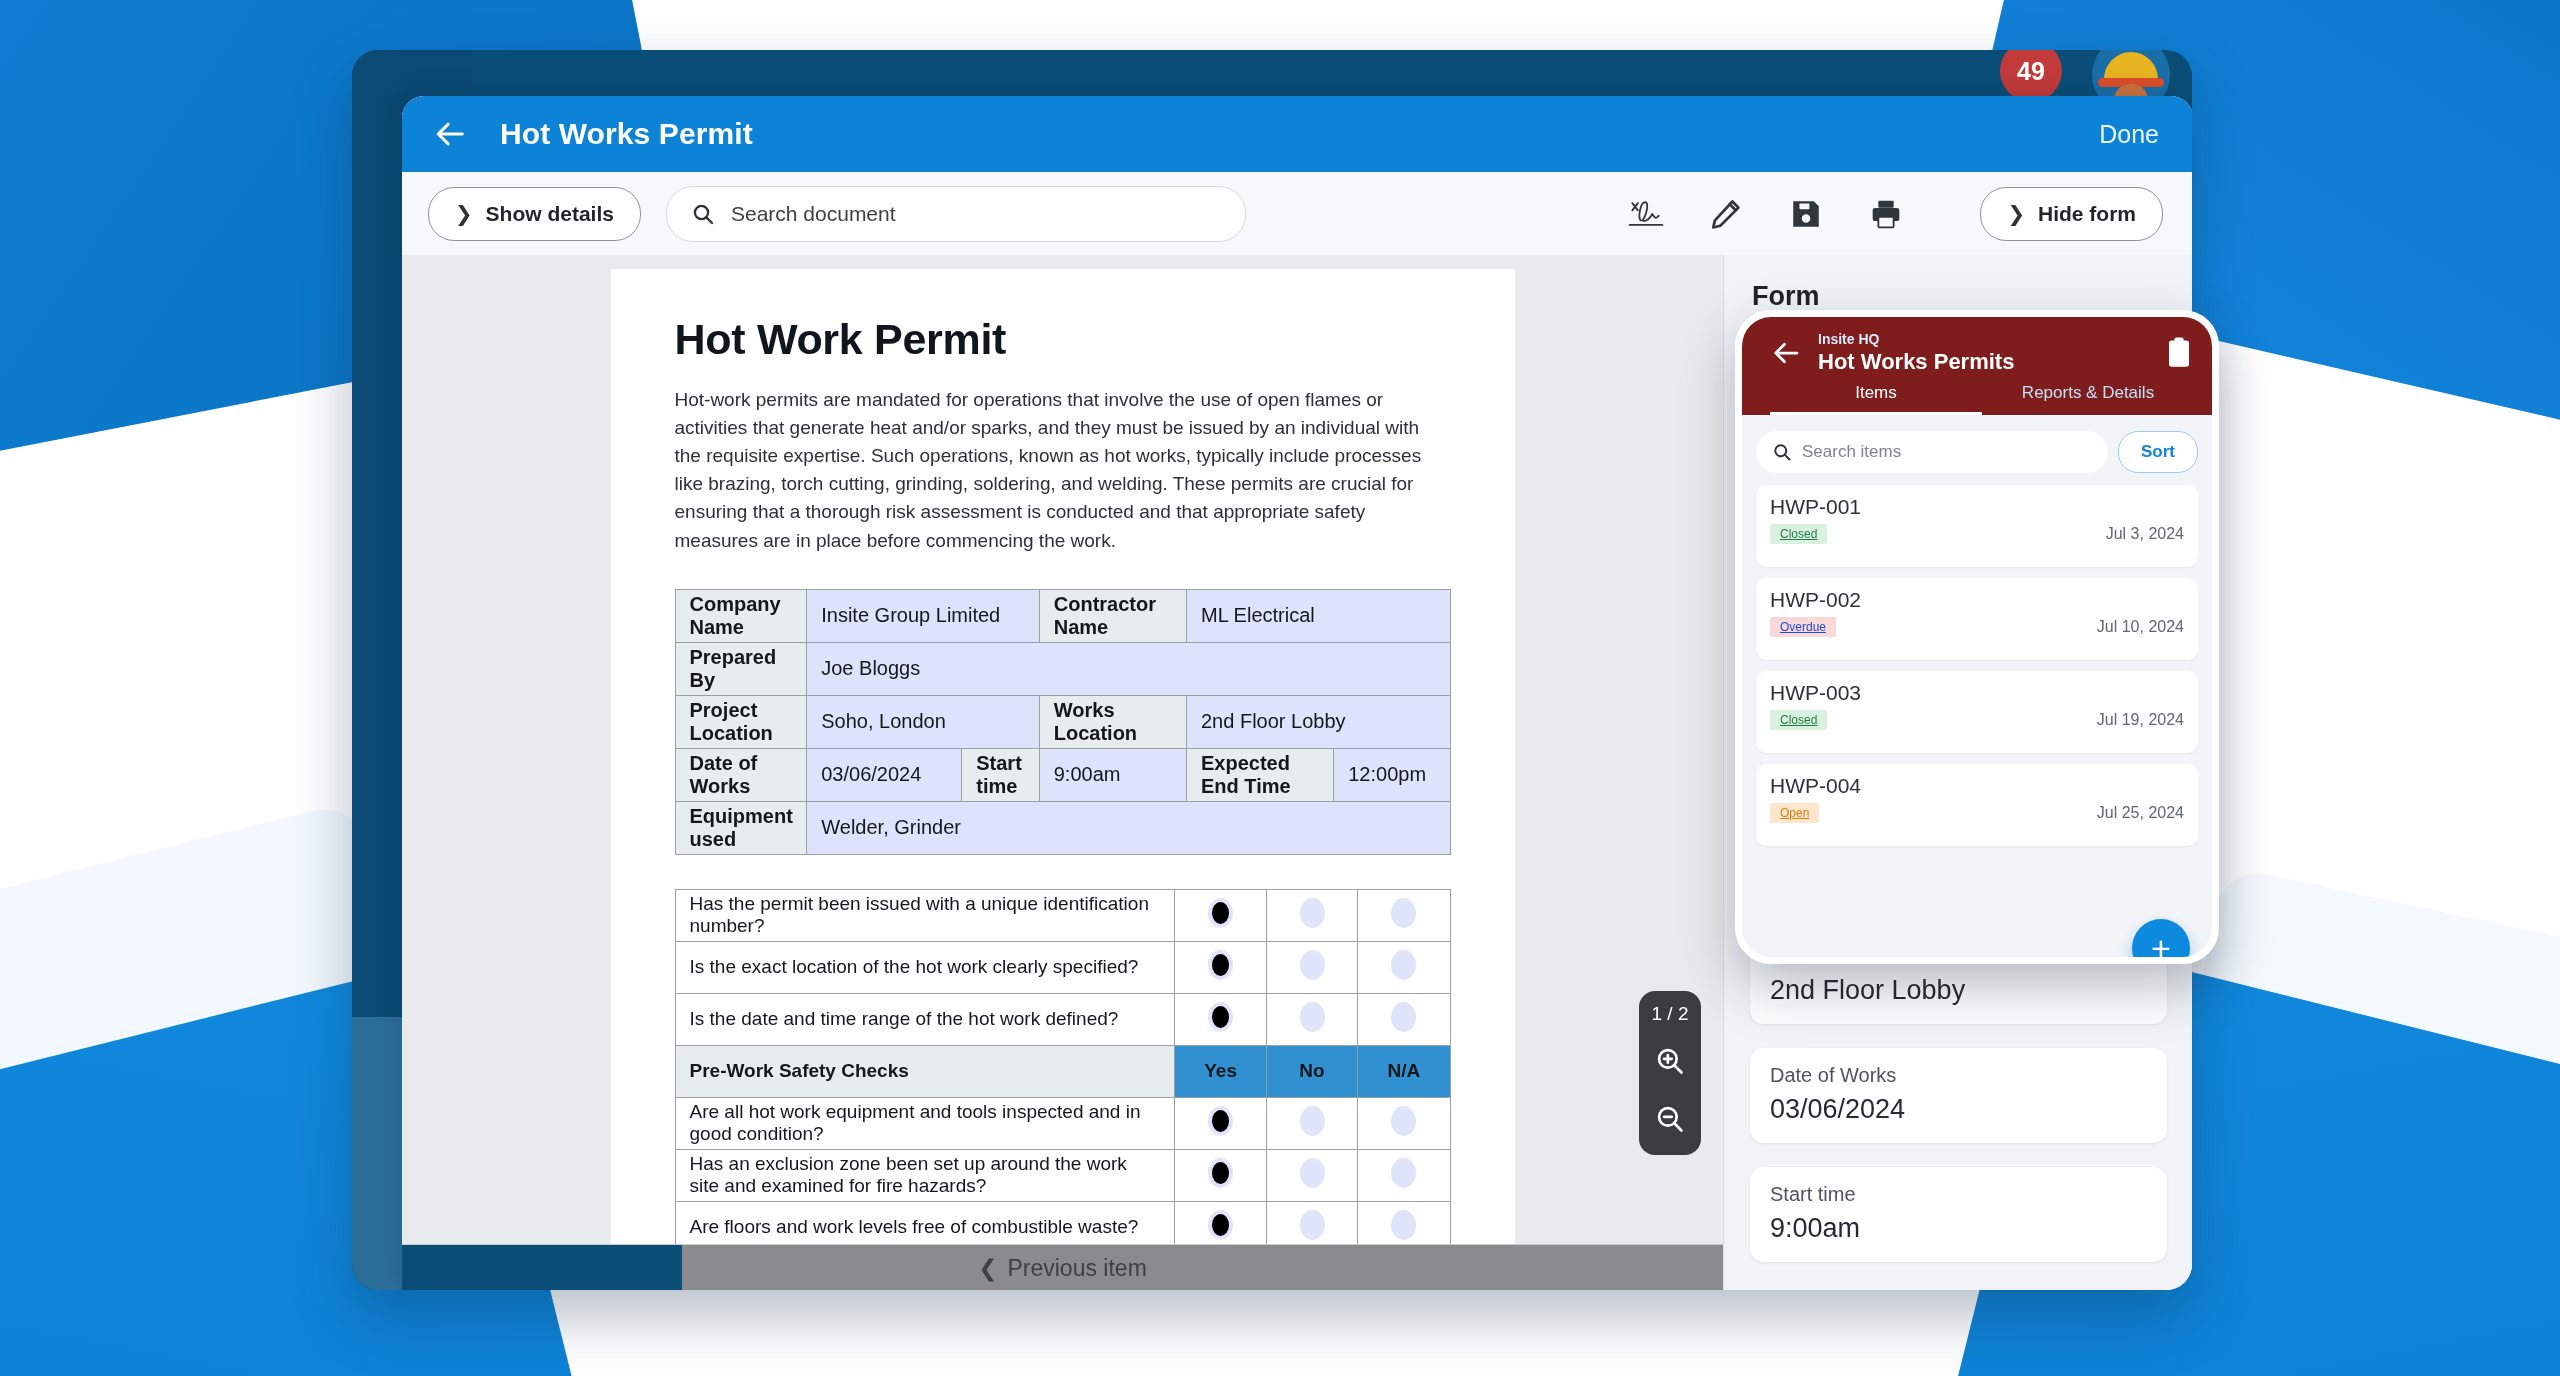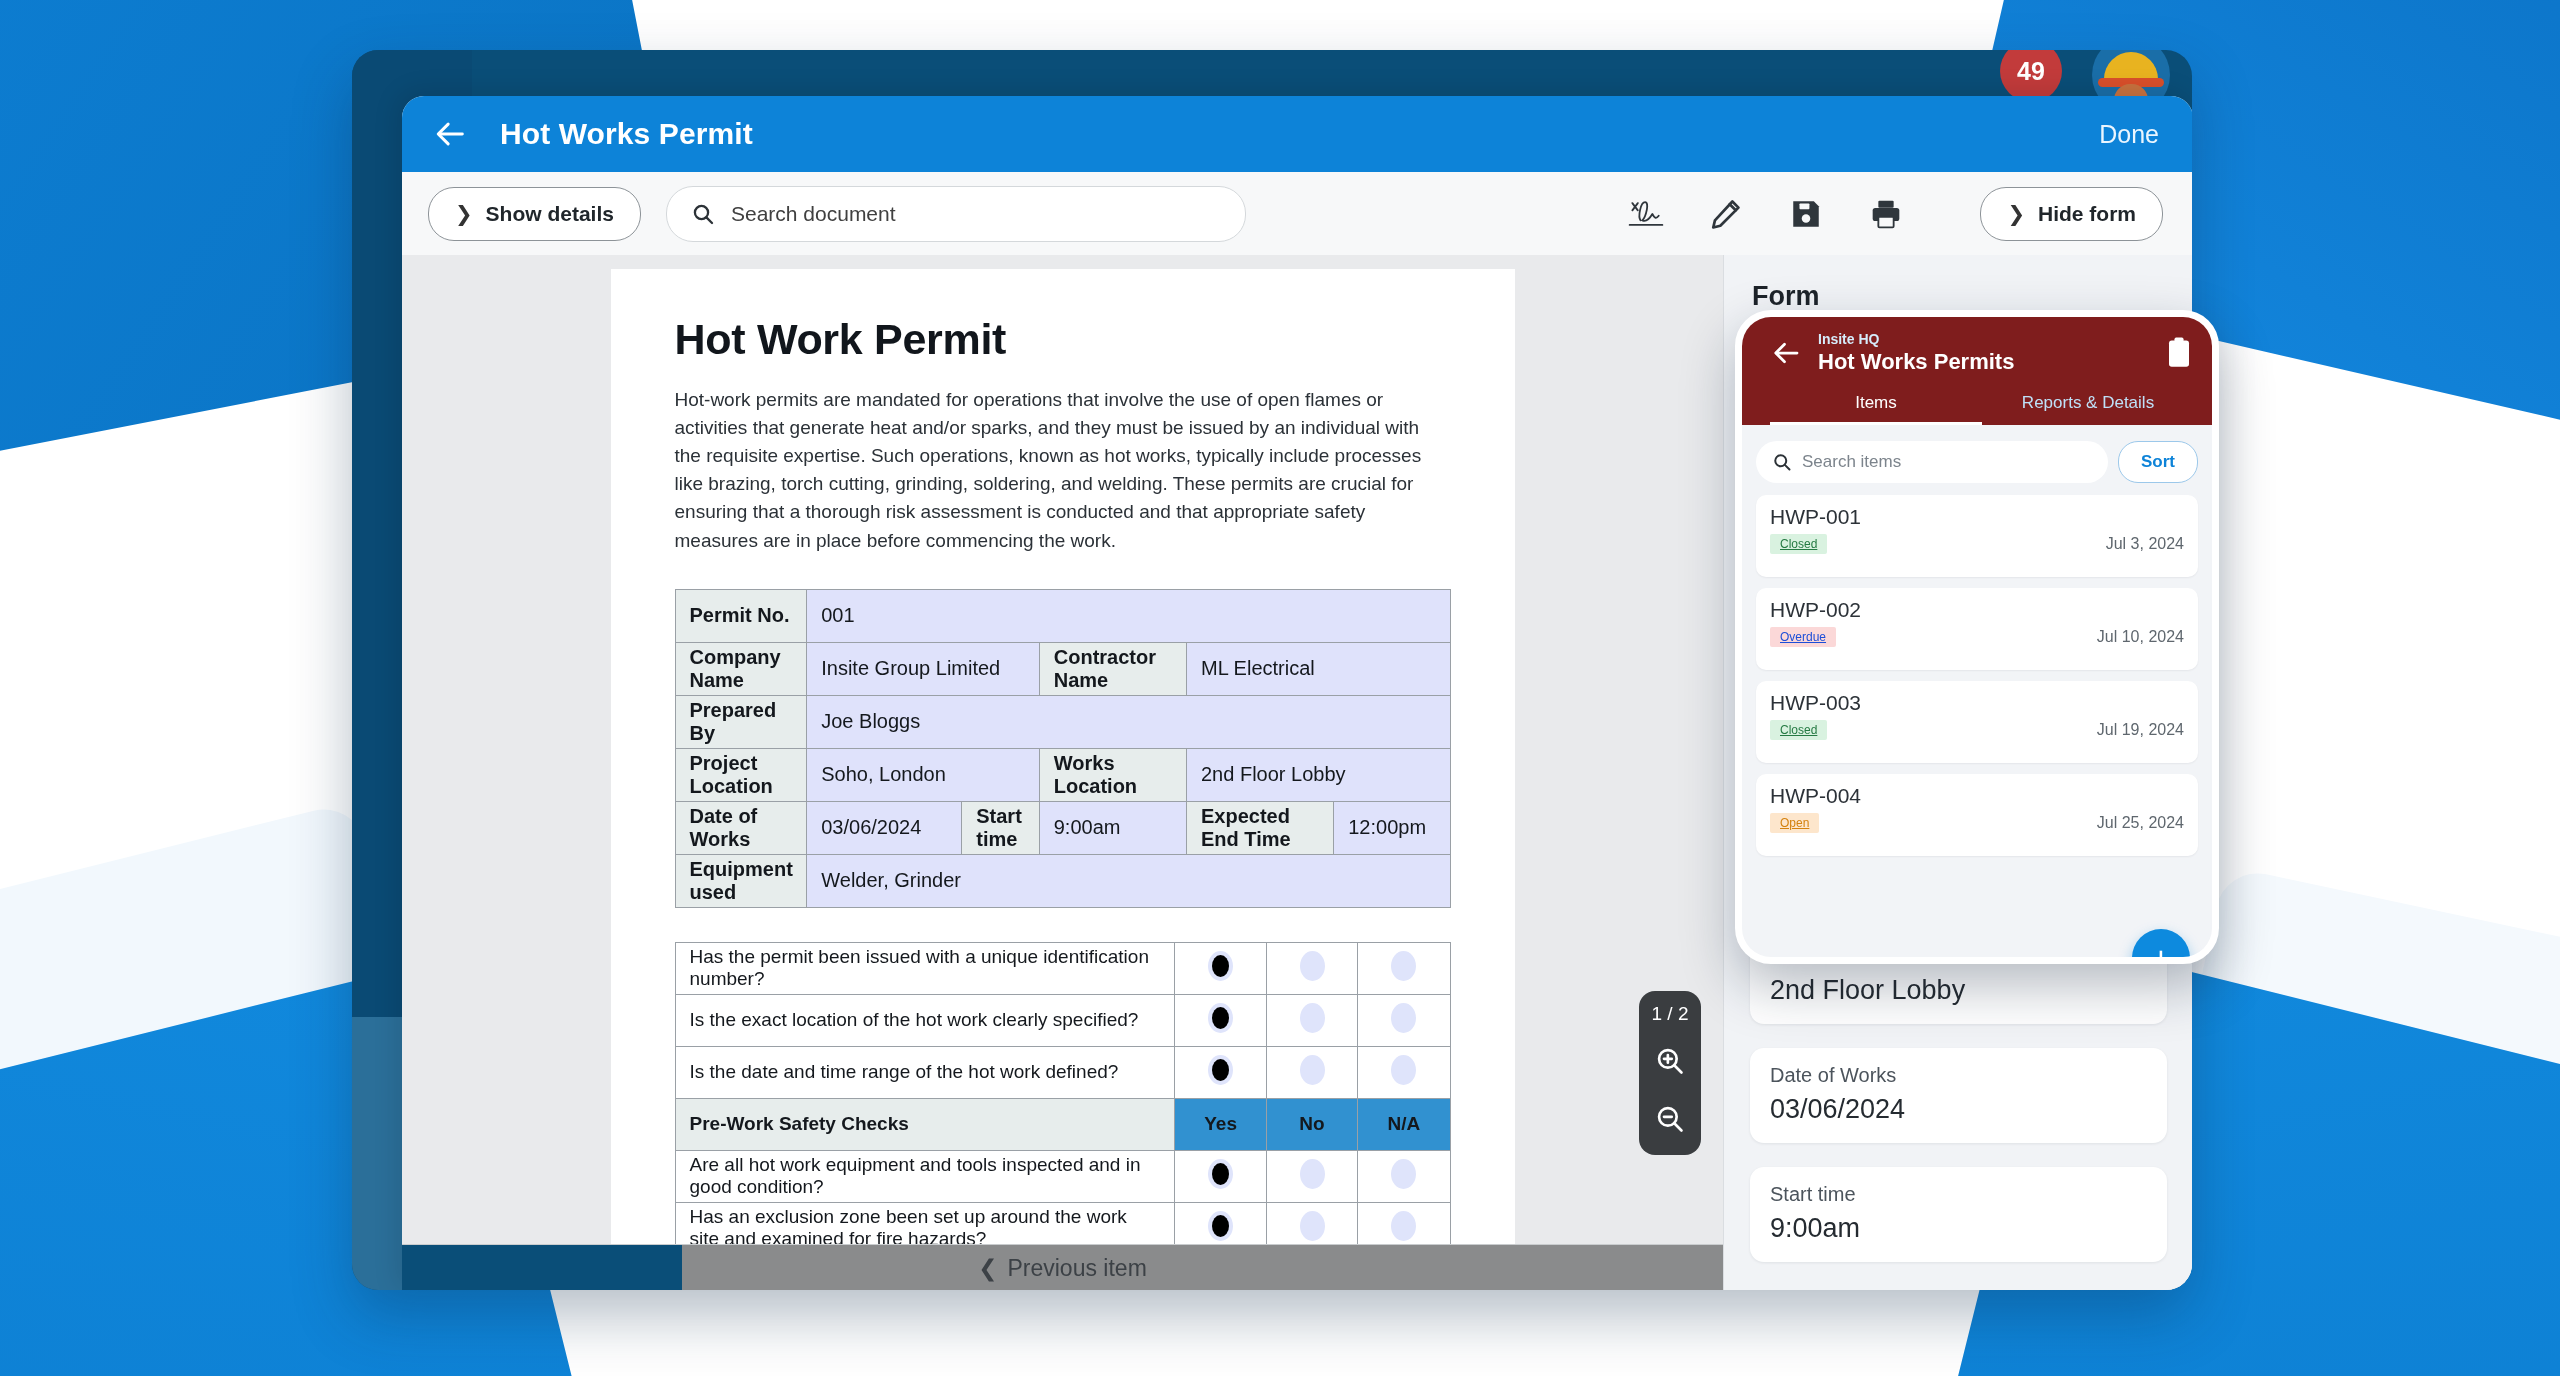--- a/index.html
+++ b/index.html
@@ -185,21 +185,21 @@
     box-shadow:0 22px 54px rgba(12,30,52,.30);
     overflow:hidden;border:7px solid #fff;
   }
   #phone-head{background:#7f1d1d;padding:14px 18px 0 28px;}
   #phone-head-row{display:flex;align-items:center;gap:14px;}
   #phone-back{width:34px;height:34px;display:flex;align-items:center;justify-content:center;cursor:pointer;flex:0 0 auto;}
   #phone-titles{flex:1;}
   #phone-sub{color:#d6ecfb;font-size:14px;font-weight:bold;line-height:1.2;}
   #phone-title{color:#fff;font-size:22px;font-weight:bold;line-height:1.25;}
   #clipboard-icon{width:30px;height:34px;flex:0 0 auto;cursor:pointer;}
-  #phone-tabs{display:flex;margin-top:10px;}
+  #phone-tabs{display:flex;margin-top:0;}
   .ptab{flex:1;text-align:center;color:#bfe0f7;font-size:17px;padding:8px 0 9px 0;cursor:pointer;}
   .ptab.active{color:#fff;border-bottom:3px solid #fff;}
   #phone-body{background:#f2f4f7;height:100%;padding:10px 14px 0 14px;box-sizing:border-box;position:relative;}
   #phone-search-row{display:flex;align-items:center;gap:10px;margin:6px 0 12px 0;}
   #phone-search{
     flex:1;height:42px;background:#fff;border-radius:21px;display:flex;align-items:center;gap:10px;
     padding:0 16px;cursor:text;
   }
   #phone-search .ph{color:#7c848c;font-size:17px;}
   #sort-btn{
@@ -325,24 +325,20 @@
             <colgroup>
               <col style="width:17%">
                 <col style="width:20%">
                 <col style="width:10%">
               <col style="width:19%">
                 <col style="width:19%">
                 <col style="width:15%">
             </colgroup>
             <tbody id="detail-body">
                 <tr>
-                  <td class="lbl">Permit No.</td>
-                  <td class="val" colspan="5">001</td>
-                </tr>
-                <tr>
                   <td class="lbl">Company Name</td>
                   <td class="val" colspan="2">Insite Group Limited</td>
                   <td class="lbl">Contractor Name</td>
                   <td class="val" colspan="2">ML Electrical</td>
                 </tr>
                 <tr>
                   <td class="lbl">Prepared By</td>
                   <td class="val" colspan="5">Joe Bloggs</td>
                 </tr>
                 <tr>

